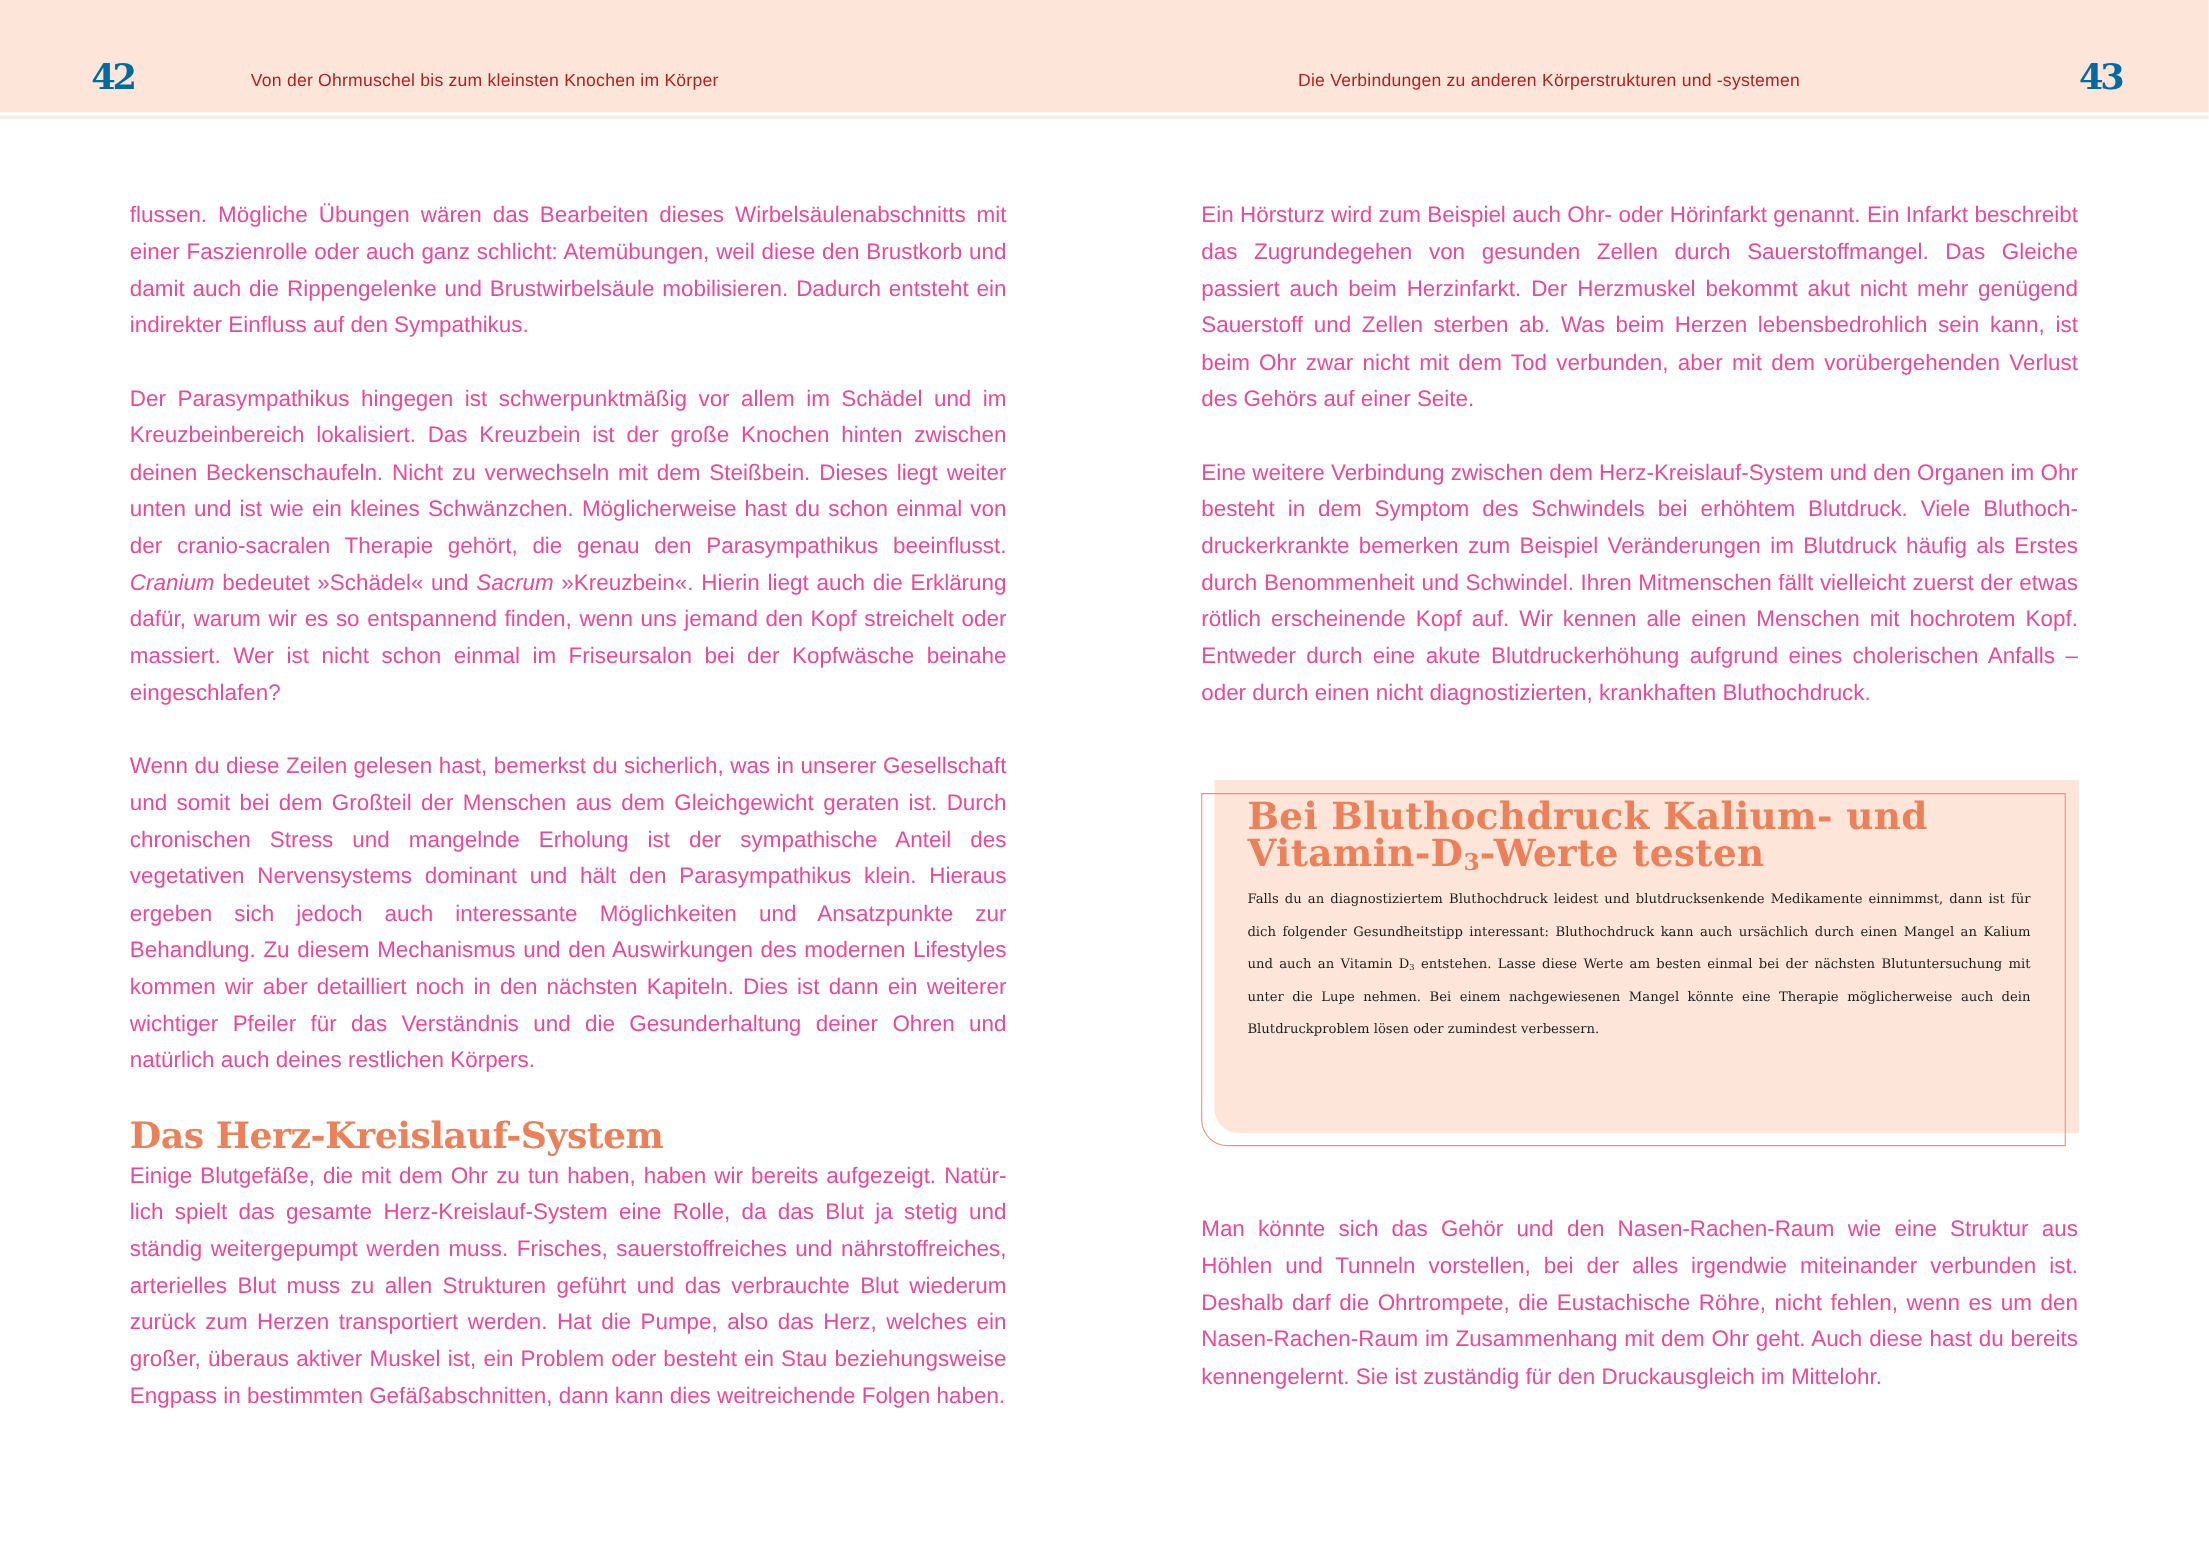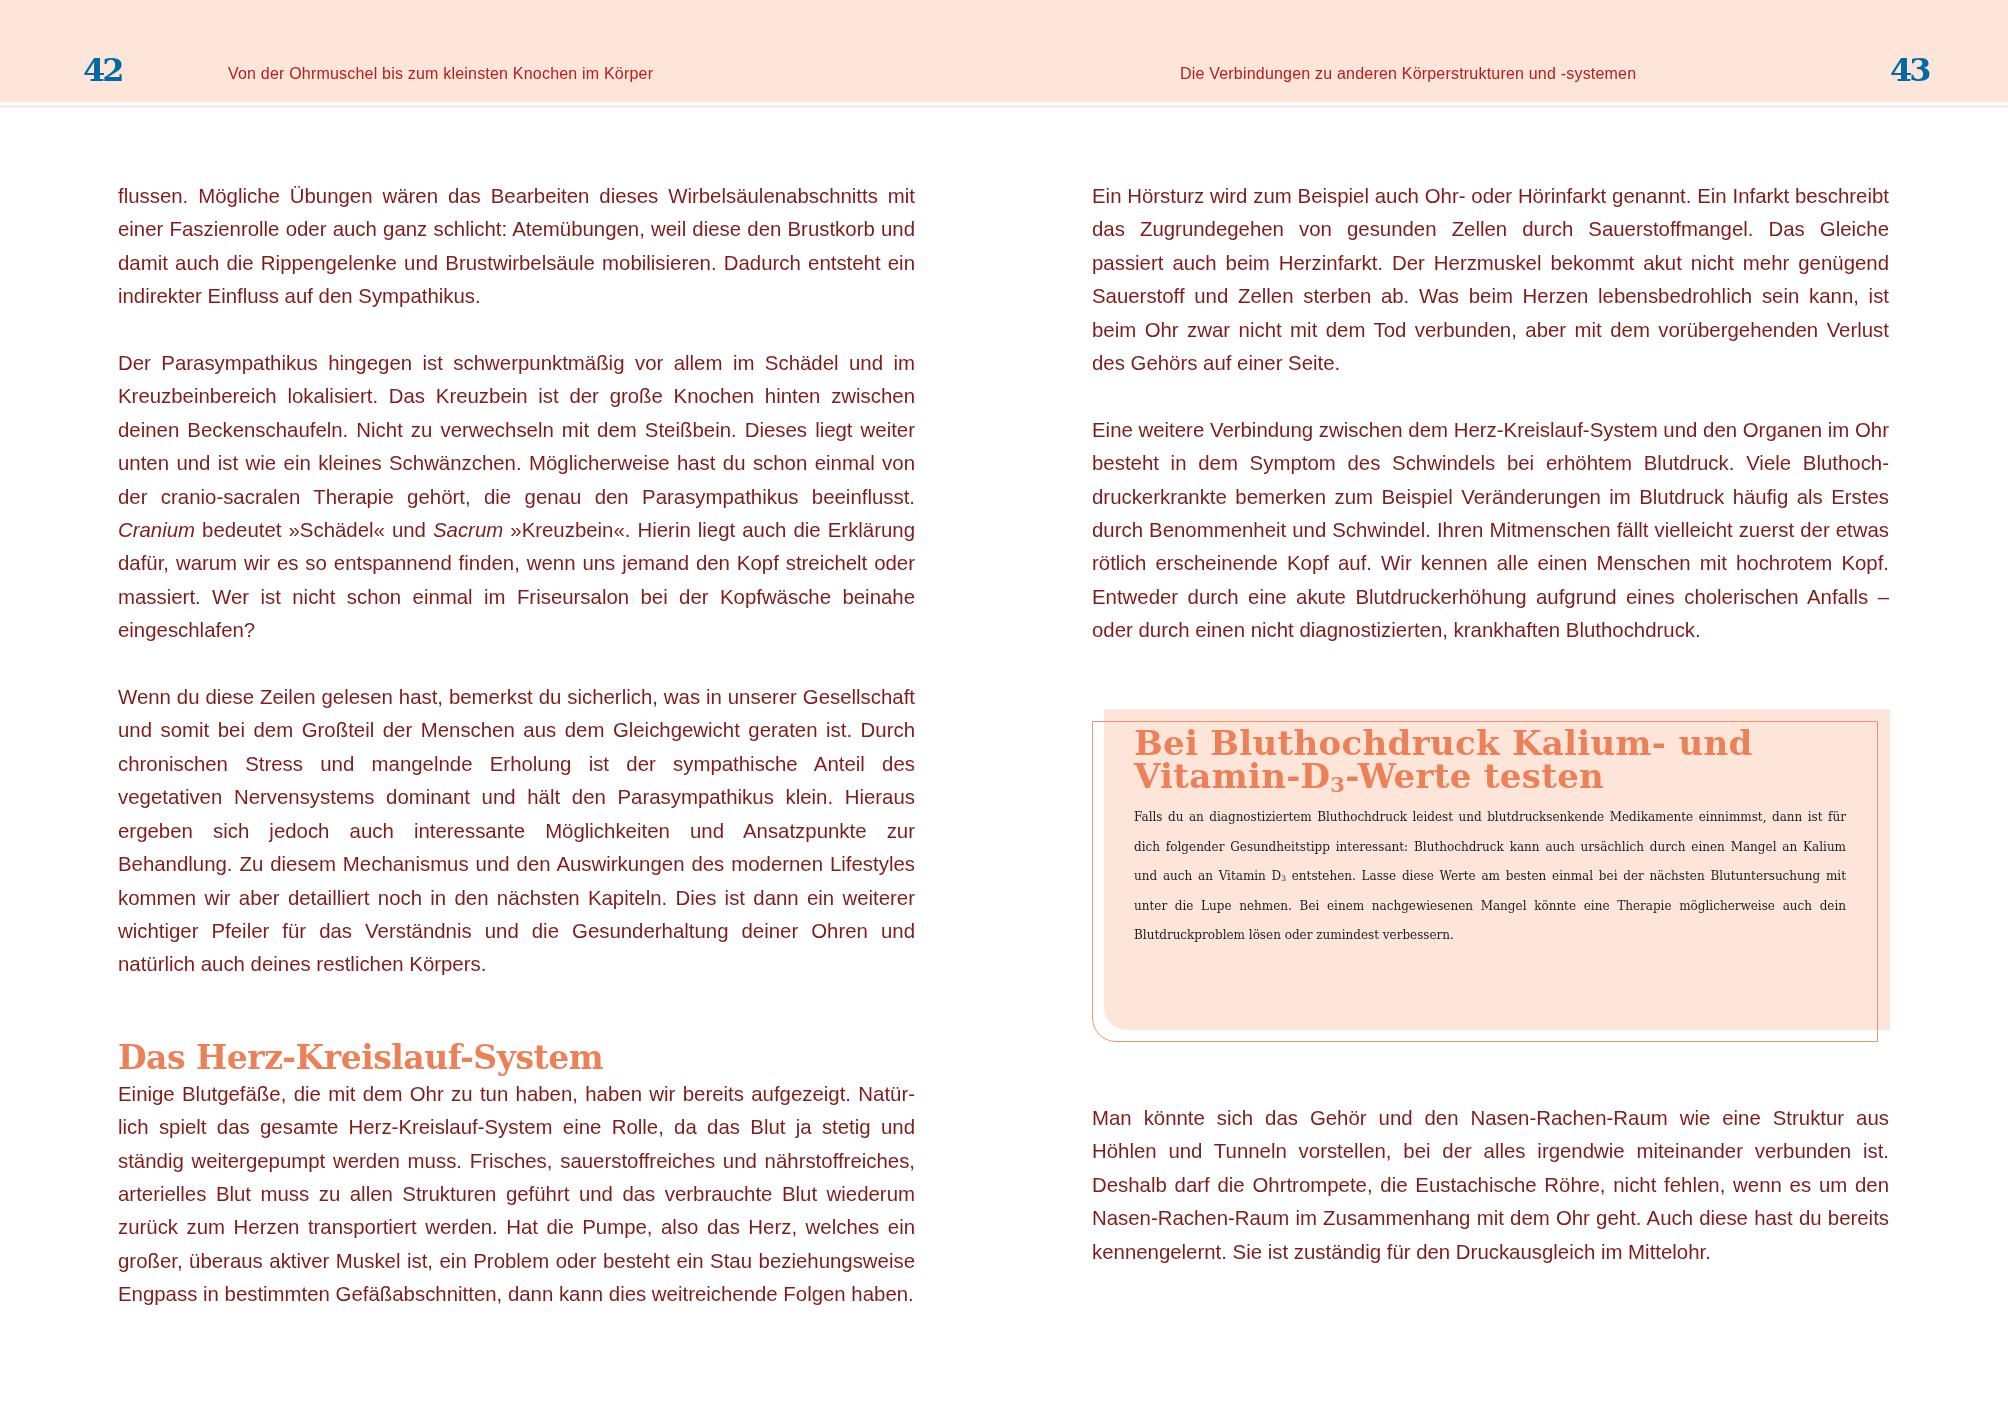--- a/index.html
+++ b/index.html
@@ -30,21 +30,21 @@
   }
   .running-head.left { left: 228px; }
   .running-head.right { left: 1180px; }
 
   .column { position: absolute; width: 797px; }
   .column.left { left: 118px; top: 180px; }
   .column.right { left: 1092px; top: 180px; }
 
   p.body {
     margin: 0; font-size: 20.4px; line-height: 33.4px; text-align: justify;
-    font-family: "Liberation Sans", sans-serif; color: #7f1d1d;
+    font-family: "Liberation Sans", sans-serif; color: #ec4899;
     hyphens: manual;
   }
   p.body + p.body { margin-top: 33.4px; }
   p.body em { font-style: italic; }
 
   .section-heading {
     margin: 0; font-family: "DejaVu Serif", serif; font-weight: bold;
     color: #ec8058; font-size: 33px; line-height: 40px; letter-spacing: -0.5px;
   }
 
@@ -76,21 +76,21 @@
 <div class="header-line"></div>
 <div class="page-num left">42</div>
 <div class="running-head left">Von der Ohrmuschel bis zum kleinsten Knochen im Körper</div>
 <div class="running-head right">Die Verbindungen zu anderen Körperstrukturen und -systemen</div>
 <div class="page-num right">43</div>
 
 <div class="column left">
   <p class="body">flussen. Mögliche Übungen wären das Bearbeiten dieses Wirbelsäulenabschnitts mit einer Faszienrolle oder auch ganz schlicht: Atemübungen, weil diese den Brustkorb und damit auch die Rippengelenke und Brustwirbelsäule mobilisieren. Dadurch ent­steht ein indirekter Einfluss auf den Sympathikus.</p>
   <p class="body"><span>Der Parasympathikus hingegen ist schwerpunktmäßig vor allem im Schädel und im Kreuzbeinbereich lokalisiert. Das Kreuzbein ist der große Knochen hinten zwischen deinen Beckenschaufeln. Nicht zu verwechseln mit dem Steißbein. Dieses liegt weiter unten und ist wie ein kleines Schwänzchen. Möglicherweise hast du schon einmal von der cranio-sacralen Therapie gehört, die genau den Parasympathikus beeinflusst. </span><em>Cranium</em><span> bedeutet »Schädel« und </span><em>Sacrum</em><span> »Kreuzbein«. Hierin liegt auch die Erklärung dafür, warum wir es so entspannend finden, wenn uns jemand den Kopf streichelt oder massiert. Wer ist nicht schon einmal im Friseursalon bei der Kopfwäsche beinahe eingeschlafen?</span></p>
   <p class="body">Wenn du diese Zeilen gelesen hast, bemerkst du sicherlich, was in unserer Gesell­schaft und somit bei dem Großteil der Menschen aus dem Gleichgewicht geraten ist. Durch chronischen Stress und mangelnde Erholung ist der sympathische An­teil des vegetativen Nervensystems dominant und hält den Parasympathikus klein. Hieraus ergeben sich jedoch auch interessante Möglichkeiten und Ansatzpunkte zur Behandlung. Zu diesem Mechanismus und den Auswirkungen des modernen Life­styles kommen wir aber detailliert noch in den nächsten Kapiteln. Dies ist dann ein weiterer wichtiger Pfeiler für das Verständnis und die Gesunderhaltung deiner Ohren und natürlich auch deines restlichen Körpers.</p>
-  <h2 class="section-heading" style="margin-top:56px;">Das Herz-Kreislauf-System</h2>
+  <h2 class="section-heading" style="margin-top:31px;">Das Herz-Kreislauf-System</h2>
   <p class="body" style="margin-top:0;">Einige Blutgefäße, die mit dem Ohr zu tun haben, haben wir bereits aufgezeigt. Natür­lich spielt das gesamte Herz-Kreislauf-System eine Rolle, da das Blut ja stetig und ständig weitergepumpt werden muss. Frisches, sauerstoffreiches und nährstoffreiches, arterielles Blut muss zu allen Strukturen geführt und das verbrauchte Blut wiederum zurück zum Herzen transportiert werden. Hat die Pumpe, also das Herz, welches ein großer, überaus aktiver Muskel ist, ein Problem oder besteht ein Stau beziehungsweise Engpass in be­stimmten Gefäßabschnitten, dann kann dies weitreichende Folgen haben.</p>
 </div>
 
 <div class="column right">
   <p class="body">Ein Hörsturz wird zum Beispiel auch Ohr- oder Hörinfarkt genannt. Ein Infarkt beschreibt das Zugrundegehen von gesunden Zellen durch Sauerstoffmangel. Das Gleiche passiert auch beim Herzinfarkt. Der Herzmuskel bekommt akut nicht mehr genügend Sauerstoff und Zellen sterben ab. Was beim Herzen lebensbedrohlich sein kann, ist beim Ohr zwar nicht mit dem Tod verbunden, aber mit dem vorübergehenden Verlust des Gehörs auf einer Seite.</p>
   <p class="body">Eine weitere Verbindung zwischen dem Herz-Kreislauf-System und den Organen im Ohr besteht in dem Symptom des Schwindels bei erhöhtem Blutdruck. Viele Bluthoch­druckerkrankte bemerken zum Beispiel Veränderungen im Blutdruck häufig als Erstes durch Benommenheit und Schwindel. Ihren Mitmenschen fällt vielleicht zuerst der etwas rötlich erscheinende Kopf auf. Wir kennen alle einen Menschen mit hochrotem Kopf. Entweder durch eine akute Blutdruckerhöhung aufgrund eines cholerischen An­falls – oder durch einen nicht diagnostizierten, krankhaften Bluthochdruck.</p>
 </div>
 
 <div class="tipbox-wrap">
   <div class="tipbox-fill"></div>

